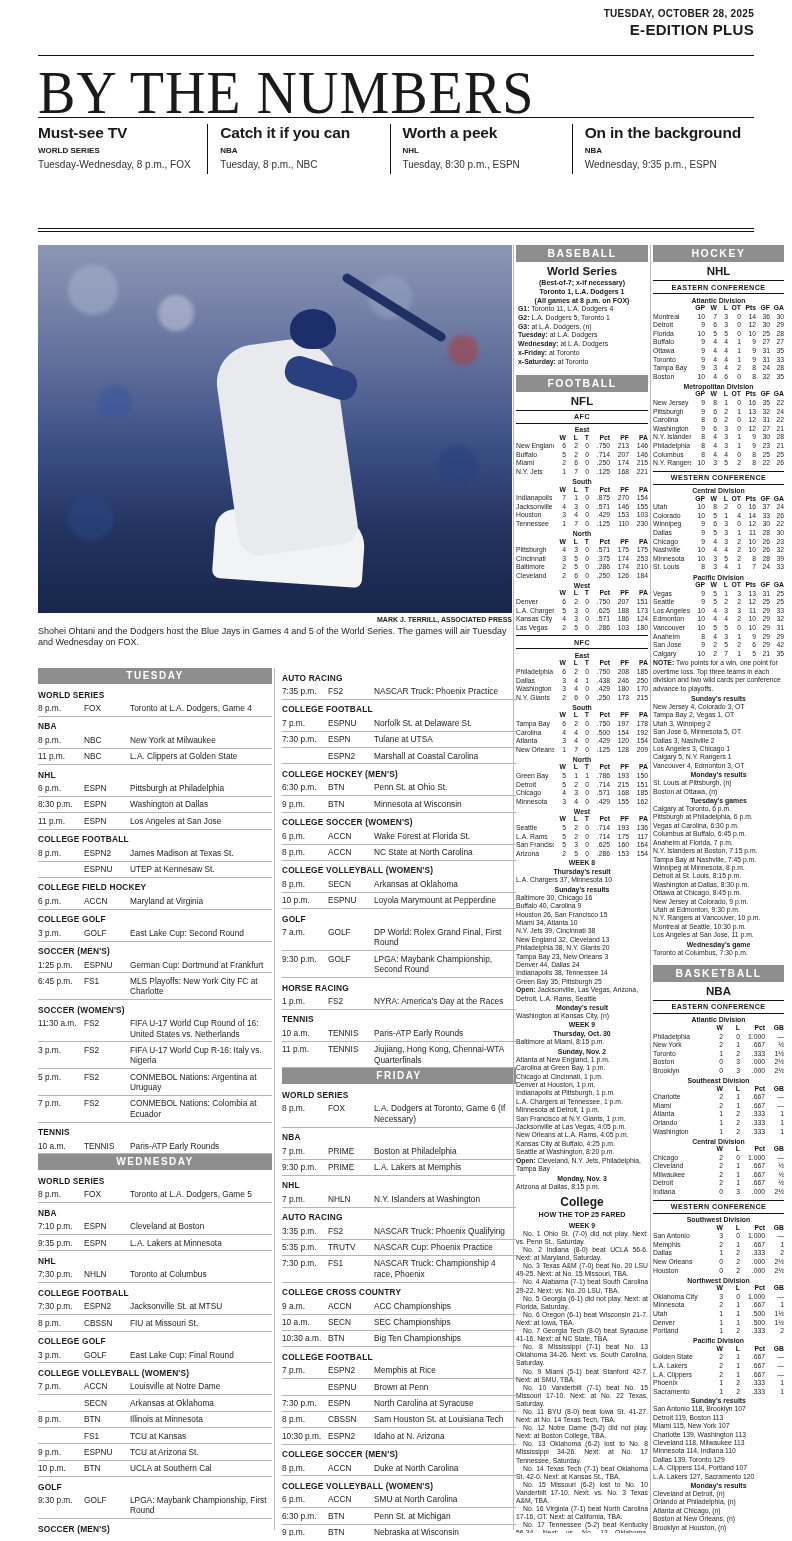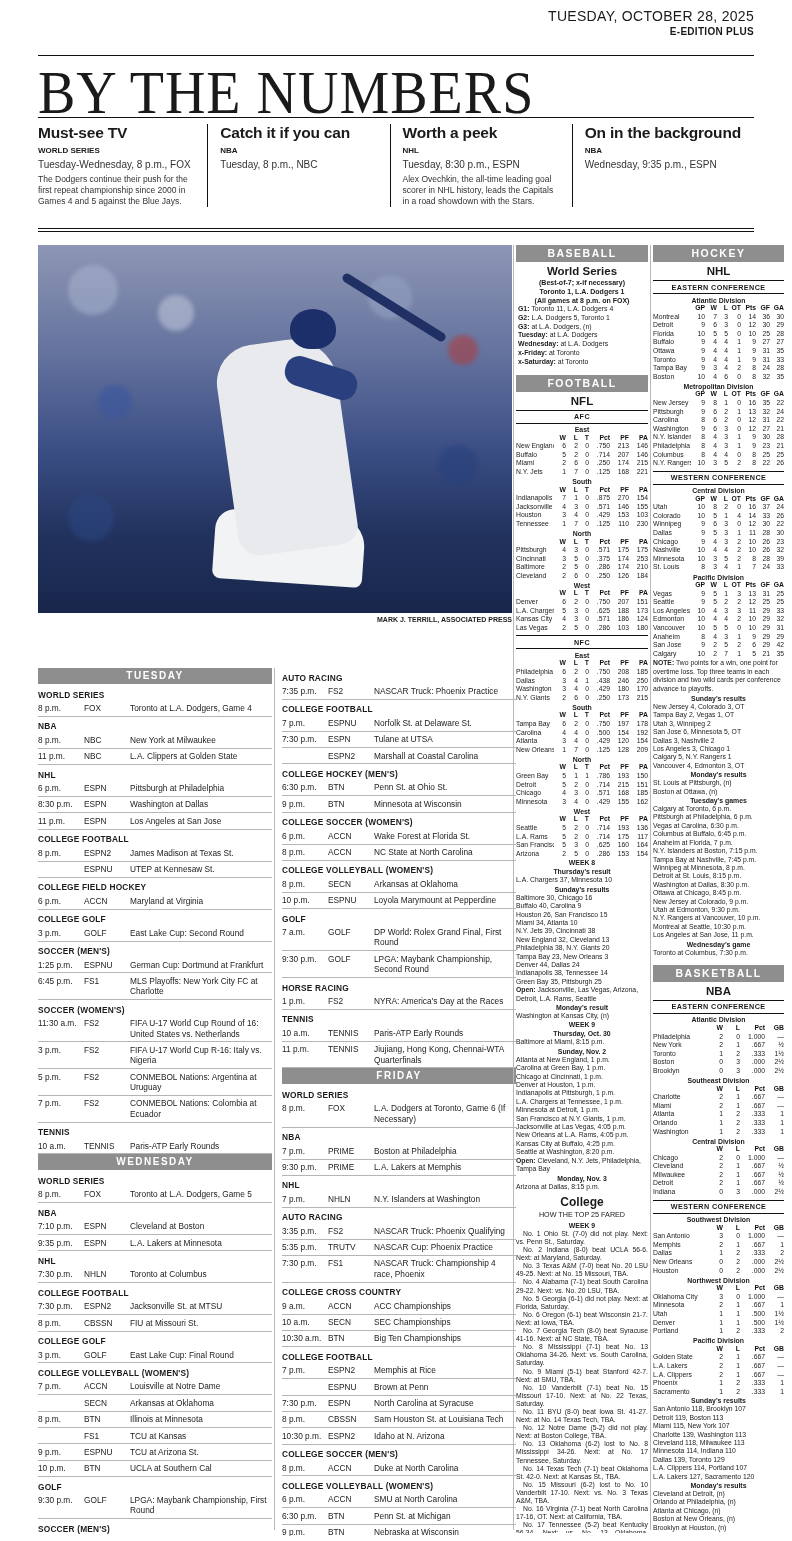--- a/index.html
+++ b/index.html
@@ -1,21 +1,21 @@
 <!DOCTYPE html>
 <html><head>
 <meta charset="utf-8">
 <style>
   html,body{margin:0;padding:0;background:#e8e8e8;}
   .page{position:relative;width:792px;height:1541px;background:#fff;margin:0 auto;
         font-family:"Liberation Sans","DejaVu Sans",sans-serif;color:#1a1a1a;overflow:hidden;}
   
   .mast-right{position:absolute;top:8px;right:38px;text-align:right;}
-  .mast-date{font-size:14px;font-weight:normal;letter-spacing:.3px;}
-  .mast-edition{font-size:10px;font-weight:bold;letter-spacing:.3px;margin-top:2px;}
+  .mast-date{font-size:10px;font-weight:bold;letter-spacing:.3px;}
+  .mast-edition{font-size:15px;font-weight:bold;letter-spacing:.3px;margin-top:2px;}
   .rule{position:absolute;left:38px;right:38px;height:0;border-top:1.5px solid #111;}
   .page-title{position:absolute;left:38px;top:58px;width:716px;
         font-family:"Liberation Serif","DejaVu Serif",serif;font-size:56px;font-weight:normal;
         letter-spacing:1px;transform:scaleY(1.08);transform-origin:top left;}
   
   .blurbs{position:absolute;left:38px;top:124px;width:716px;display:flex;}
   .blurb{flex:1;padding:0 12px 0 0;border-right:1px solid #111;margin-right:12px;}
   .blurb:last-child{border-right:none;margin-right:0;}
   .blurb h3{margin:0 0 4px 0;font-size:15.5px;letter-spacing:-.2px;}
   .blurb .lg{font-size:8px;font-weight:bold;margin:4px 0;}
@@ -65,21 +65,21 @@
   .c6a{width:12px;} .c6b{width:12px;} .c6c{width:11px;} .c6d{width:21px;} .c6e{width:19px;} .c6f{width:19px;}
   .c7a{width:14px;} .c7b{width:12px;} .c7c{width:11px;} .c7d{width:13px;} .c7e{width:15px;} .c7f{width:14px;} .c7g{width:14px;}
   .c4a{width:17px;} .c4b{width:17px;} .c4c{width:25px;} .c4d{width:19px;}
   .bhead{font-size:6.9px;font-weight:bold;text-align:center;padding:1px 0;}
   .bline{font-size:6.8px;line-height:8.4px;color:#222;}
   .note{font-size:6.8px;line-height:8.4px;color:#222;margin:1px 0;}
   .ws-title{font-size:11.5px;font-weight:bold;text-align:center;margin:2px 0 1px;}
   .ws-sub{font-size:7px;font-weight:bold;text-align:center;line-height:9px;}
   .ws-line{font-size:6.9px;line-height:8.8px;color:#222;margin-left:2px;}
   .col-title{font-size:12px;font-weight:bold;text-align:center;margin:4px 0 1px;}
-  .col-sub{font-size:7.2px;font-weight:normal;text-align:center;margin-bottom:2px;}
+  .col-sub{font-size:7.2px;font-weight:bold;text-align:center;margin-bottom:2px;}
   .cpara{font-size:6.8px;line-height:8.1px;text-align:justify;text-indent:7px;color:#222;margin:0;} .gap8{height:8px;}
 </style>
 </head>
 <body>
 
 <div class="page">
 
   <div class="mast-right">
     <div class="mast-date">TUESDAY, OCTOBER 28, 2025</div>
     <div class="mast-edition">E-EDITION PLUS</div>
@@ -87,32 +87,30 @@
 
   <div class="rule" style="top:55px"></div>
   <h1 class="page-title" style="margin:0">BY THE NUMBERS</h1>
   <div class="rule" style="top:117px"></div>
 
   <div class="blurbs">
     <div class="blurb">
       <h3>Must-see TV</h3>
       <div class="lg">WORLD SERIES</div>
       <div class="tm">Tuesday-Wednesday, 8 p.m., FOX</div>
-      <p class="tx">The Dodgers continue their push for the first repeat championship since 2000 in Games 4 and 5 against the Blue Jays.</p>
     </div>
     <div class="blurb">
       <h3>Catch it if you can</h3>
       <div class="lg">NBA</div>
       <div class="tm">Tuesday, 8 p.m., NBC</div>
     </div>
     <div class="blurb">
       <h3>Worth a peek</h3>
       <div class="lg">NHL</div>
       <div class="tm">Tuesday, 8:30 p.m., ESPN</div>
-      <p class="tx">Alex Ovechkin, the all-time leading goal scorer in NHL history, leads the Capitals in a road showdown with the Stars.</p>
     </div>
     <div class="blurb">
       <h3>On in the background</h3>
       <div class="lg">NBA</div>
       <div class="tm">Wednesday, 9:35 p.m., ESPN</div>
     </div>
   </div>
 
   <div class="double-rule"></div>
 
@@ -124,20 +122,21 @@
     <div class="bokeh" style="left:60px;top:140px;width:34px;height:34px;background:#3956a0"></div>
     <div class="bokeh" style="left:400px;top:200px;width:40px;height:40px;background:#27407c"></div>
     <div class="bokeh" style="left:30px;top:250px;width:46px;height:46px;background:#2c4784"></div>
     <div class="batter-legs"></div>
     <div class="batter-body"></div>
     <div class="batter-sleeve"></div>
     <div class="batter-helmet"></div>
     <div class="bat"></div>
   </div>
   <div class="photo-credit">MARK J. TERRILL, ASSOCIATED PRESS</div>
+  <div class="photo-caption">Shohei Ohtani and the Dodgers host the Blue Jays in Games 4 and 5 of the World Series. The games will air Tuesday and Wednesday on FOX.</div>
 
   <div id="col1" class="lcol">
       <div class="lbar">TUESDAY</div>
       <div class="lgroup">
         <div class="lsport">WORLD SERIES</div>
         <div class="lrow">
           <span class="t">8 p.m.</span>
           <span class="n">FOX</span>
           <span class="e">Toronto at L.A. Dodgers, Game 4</span>
         </div>

